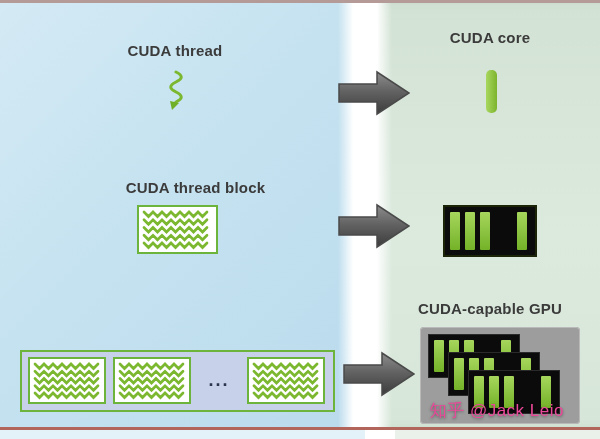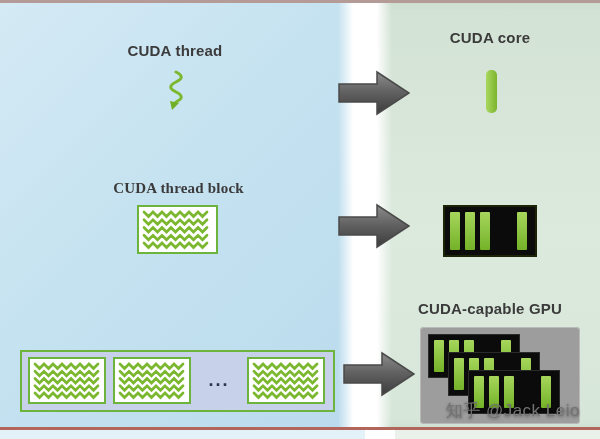--- a/index.html
+++ b/index.html
@@ -54,21 +54,21 @@
     background:var(--gpu-gray);border-radius:4px;box-shadow:inset 0 0 0 1px #b9b9b9;}
   .gpu-chip{width:92px;height:44px;border:1px solid #2a2a2a;}
   .gpu-chip.g1{left:8px;top:7px;} .gpu-chip.g2{left:28px;top:25px;} .gpu-chip.g3{left:48px;top:43px;}
 
   
   .arrow{position:absolute;width:72px;height:46px;z-index:5;}
   #arrow-1{left:338px;top:70px;} #arrow-2{left:338px;top:203px;} #arrow-3{left:343px;top:351px;}
 
   
   .squiggle{position:absolute;left:165px;top:70px;width:22px;height:42px;}
-  .watermark{position:absolute;right:20px;top:399px;color:#737373;font-size:17px;
+  .watermark{position:absolute;right:36px;top:399px;color:#ec4899;font-size:17px;
     font-weight:400;letter-spacing:.5px;text-shadow:0 1px 3px rgba(0,0,0,.45);z-index:6;}
 </style>
 </head>
 <body>
 
 <div class="stage">
 
   <div class="top-border"></div>
   <div class="panel-blue"></div>
   <div class="panel-green"></div>
@@ -76,21 +76,21 @@
 
   <div class="lbl" style="left:100px;top:41px;width:150px;">CUDA thread</div>
 
   <div class="squiggle">
     <svg width="22" height="42" viewBox="0 0 22 42">
       <path d="M11 2 c7 3.5 7 6.5 0 10 c-7 3.5 -7 6.5 0 10 c7 3.5 7 6.5 0 10" fill="none" stroke="#7cb82f" stroke-width="3" stroke-linecap="round"></path>
       <polygon points="5,31 14,33 7,40" fill="#6fb026"></polygon>
     </svg>
   </div>
 
-  <div class="lbl" style="left:76px;top:178px;width:205px;font-family:Liberation Serif, serif;">CUDA thread block</div>
+  <div class="lbl" style="left:93px;top:178px;width:205px;">CUDA thread block</div>
 
   <div class="thread-box">
     <div class="pattern"><svg width="73" height="41" viewBox="0 0 73 41">
           <path d="M3 3.0 l4.5 4.5 l4.5 -4.5 l4.5 4.5 l4.5 -4.5 l4.5 4.5 l4.5 -4.5 l4.5 4.5 l4.5 -4.5 l4.5 4.5 l4.5 -4.5 l4.5 4.5 l4.5 -4.5 l4.5 4.5 l4.5 -4.5" fill="none" stroke="#7cb82f" stroke-width="2.7" stroke-linecap="round"></path>
           <path d="M3 10.8 l4.5 4.5 l4.5 -4.5 l4.5 4.5 l4.5 -4.5 l4.5 4.5 l4.5 -4.5 l4.5 4.5 l4.5 -4.5 l4.5 4.5 l4.5 -4.5 l4.5 4.5 l4.5 -4.5 l4.5 4.5 l4.5 -4.5" fill="none" stroke="#7cb82f" stroke-width="2.7" stroke-linecap="round"></path>
           <path d="M3 18.5 l4.5 4.5 l4.5 -4.5 l4.5 4.5 l4.5 -4.5 l4.5 4.5 l4.5 -4.5 l4.5 4.5 l4.5 -4.5 l4.5 4.5 l4.5 -4.5 l4.5 4.5 l4.5 -4.5 l4.5 4.5 l4.5 -4.5" fill="none" stroke="#7cb82f" stroke-width="2.7" stroke-linecap="round"></path>
           <path d="M3 26.3 l4.5 4.5 l4.5 -4.5 l4.5 4.5 l4.5 -4.5 l4.5 4.5 l4.5 -4.5 l4.5 4.5 l4.5 -4.5 l4.5 4.5 l4.5 -4.5 l4.5 4.5 l4.5 -4.5 l4.5 4.5 l4.5 -4.5" fill="none" stroke="#7cb82f" stroke-width="2.7" stroke-linecap="round"></path>
           <path d="M3 34.0 l4.5 4.5 l4.5 -4.5 l4.5 4.5 l4.5 -4.5 l4.5 4.5 l4.5 -4.5 l4.5 4.5 l4.5 -4.5 l4.5 4.5 l4.5 -4.5 l4.5 4.5 l4.5 -4.5 l4.5 4.5 l4.5 -4.5" fill="none" stroke="#7cb82f" stroke-width="2.7" stroke-linecap="round"></path>
         </svg></div>
   </div>

